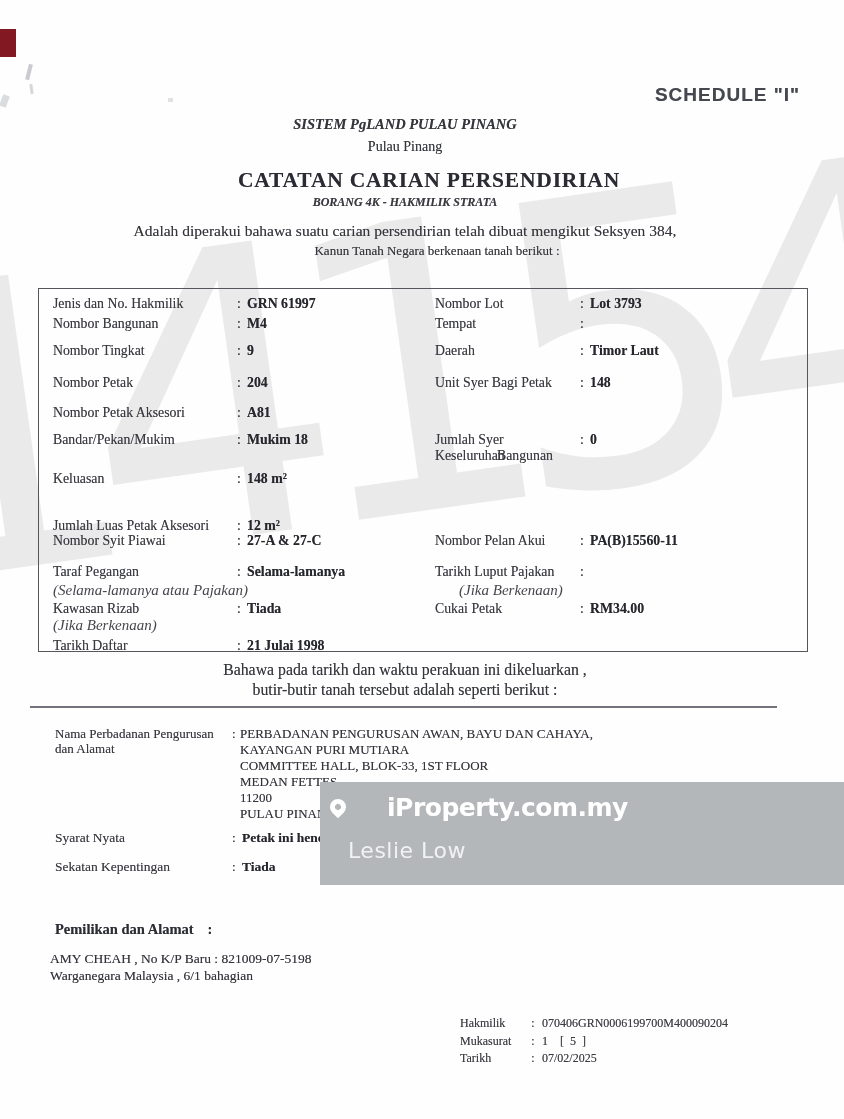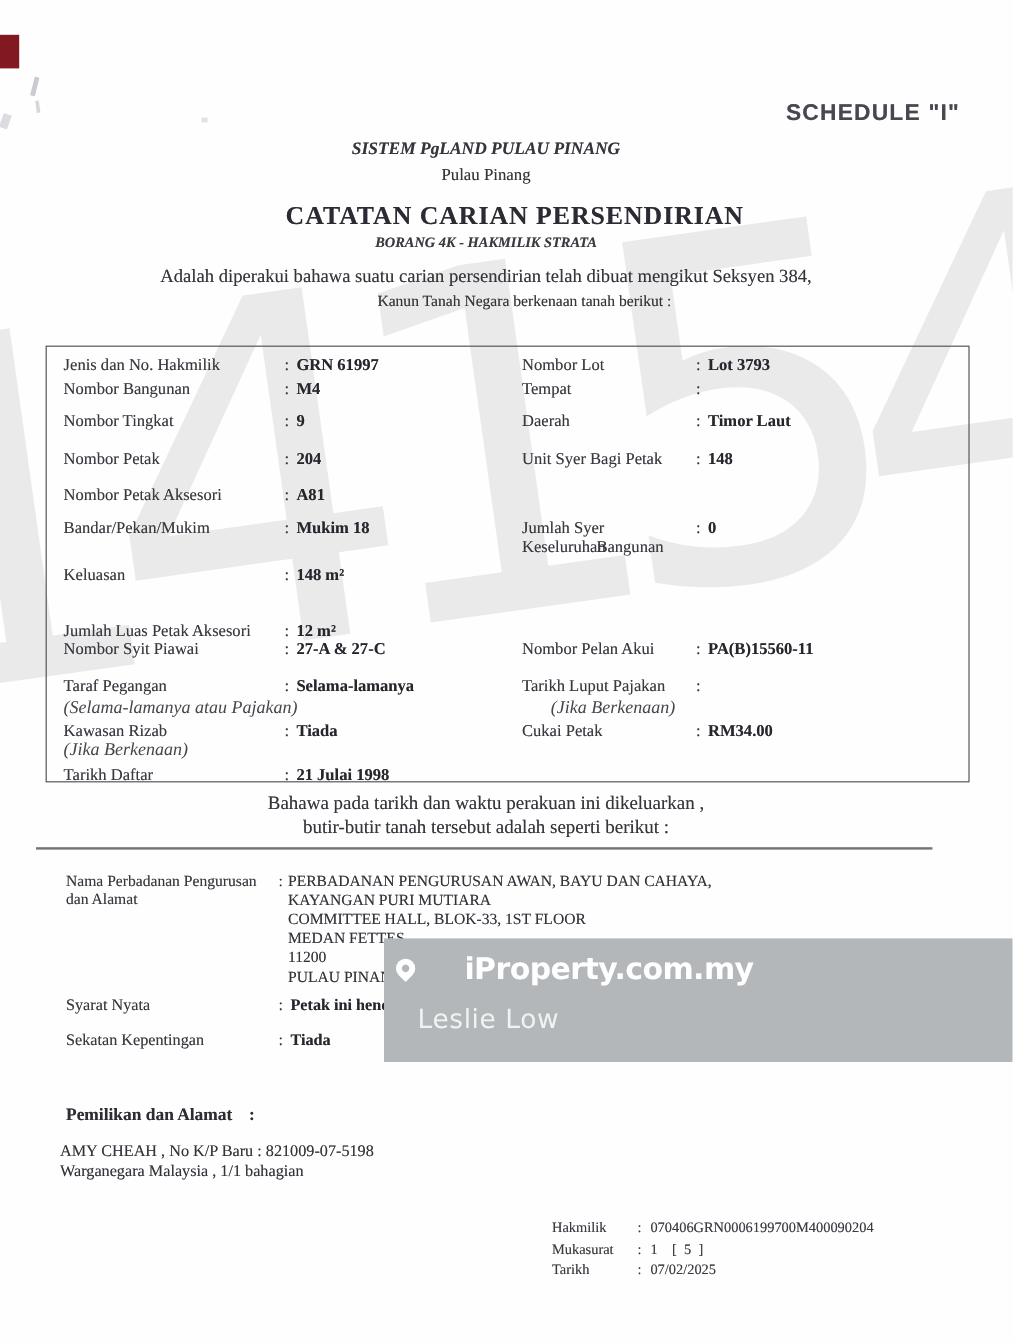--- a/index.html
+++ b/index.html
@@ -241,21 +241,21 @@
     <span class="pin"></span>
     <span class="brand">iProperty.com.my</span>
     <span class="wmuser">Leslie Low</span>
   </div>
 
   <div class="ownhead txt">
     <span>Pemilikan dan Alamat</span>
     <span class="oc">:</span>
   </div>
   <div class="ownline txt" style="top:951px">AMY CHEAH ,  No K/P Baru : 821009-07-5198</div>
-  <div class="ownline txt" style="top:968px">Warganegara  Malaysia , 1/1 bahagian</div>
+  <div class="ownline txt" style="top:968px">Warganegara  Malaysia , 6/1 bahagian</div>
 
   <div class="frow txt" style="top:1016px">
     <span class="flabel">Hakmilik</span>
     <span class="fcolon">:</span>
     <span class="fvalue">070406GRN0006199700M400090204</span>
   </div>
   <div class="frow txt" style="top:1034px">
     <span class="flabel">Mukasurat</span>
     <span class="fcolon">:</span>
     <span class="fvalue">1    [  5  ]</span>

